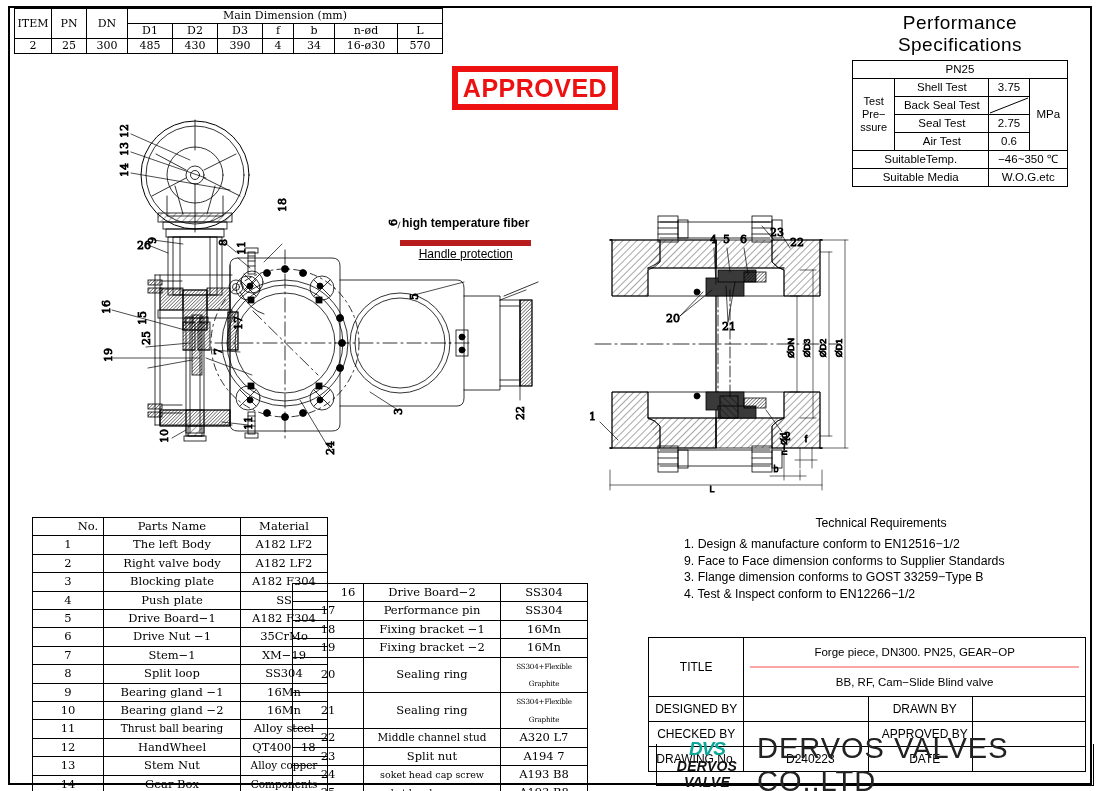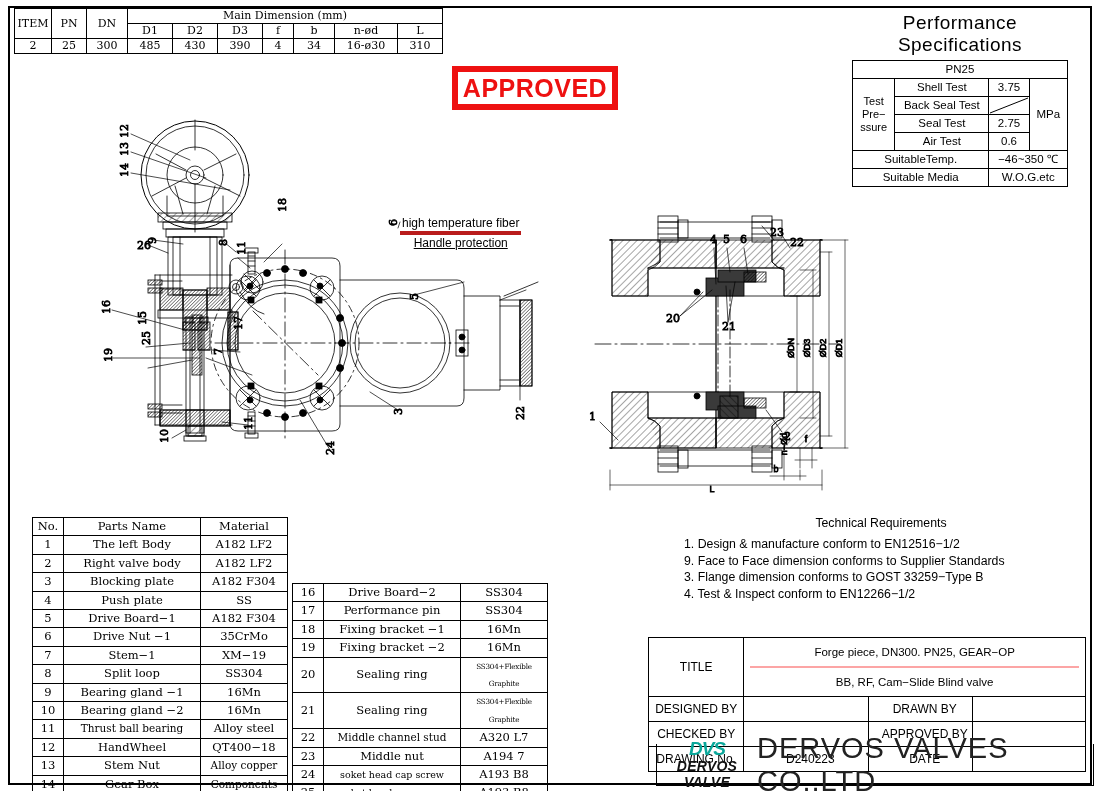--- a/index.html
+++ b/index.html
@@ -31,29 +31,29 @@
 
   
   #approved{position:absolute;left:452px;top:66px;width:166px;height:44px;
             border:6px solid #ee1111;box-sizing:border-box;background:#fff;
             color:#ee1111;font-size:25px;font-weight:bold;letter-spacing:.5px;
             text-align:center;line-height:32px;}
 
   
   #note{position:absolute;left:400px;top:216px;font-size:12px;
         font-family:"Liberation Sans",sans-serif;}
-  #note .l1{border-bottom:4px solid #b91c1c;display:inline-block;padding:0 2px 1px 2px;}
+  #note .l1{border-bottom:6px solid #b91c1c;display:inline-block;padding:0 2px 10px 2px;font-weight:bold;}
   #note .l2{display:block;text-align:center;padding-top:1px;text-decoration:underline;}
 
   
   #partsA{position:absolute;left:32px;top:517px;}
   #partsB{position:absolute;left:292px;top:583px;}
   .parts table{font-family:"DejaVu Serif",serif;font-size:11.5px;}
   .parts td{height:17.4px;line-height:17.4px;}
-  .parts .c1{width:30px;}
+  .parts .c1{width:30px;padding-left:40px;}
   .parts .c2{width:136px;}
   .parts .c3{width:86px;}
   .parts td.tiny{font-size:7.2px;letter-spacing:-.2px;}
 
   
   #tech{position:absolute;left:676px;top:516px;width:410px;
         font-size:12.3px;font-family:"Liberation Sans",sans-serif;}
   #tech .th{text-align:center;margin-bottom:6px;font-size:12.3px;}
   #tech ol{list-style:none;margin:0;padding:0 0 0 8px;}
   #tech li{line-height:16.5px;white-space:nowrap;}
@@ -113,21 +113,21 @@
       <tr>
         <td>2</td>
         <td>25</td>
         <td>300</td>
         <td>485</td>
         <td>430</td>
         <td>390</td>
         <td>4</td>
         <td>34</td>
         <td>16-ø30</td>
-        <td>310</td>
+        <td>570</td>
       </tr>
     </tbody>
       </table>
   </div>
 
   <div id="perf">
     <div class="ptitle">Performance Specifications</div>
     <table>
       <tbody>
           <tr>
@@ -294,21 +294,21 @@
             <td>Sealing ring</td>
             <td class="tiny">SS304+Flexible Graphite</td>
           </tr>
       <tr>
             <td>22</td>
             <td style="font-size:10.5px;">Middle channel stud</td>
             <td>A320 L7</td>
           </tr>
       <tr>
             <td>23</td>
-            <td>Middle nut</td>
+            <td>Split nut</td>
             <td>A194 7</td>
           </tr>
       <tr>
             <td>24</td>
             <td style="font-size:9.5px;">soket head cap screw</td>
             <td>A193 B8</td>
           </tr>
       <tr>
             <td>25</td>
             <td style="font-size:9.5px;">soket head cap screw</td>

